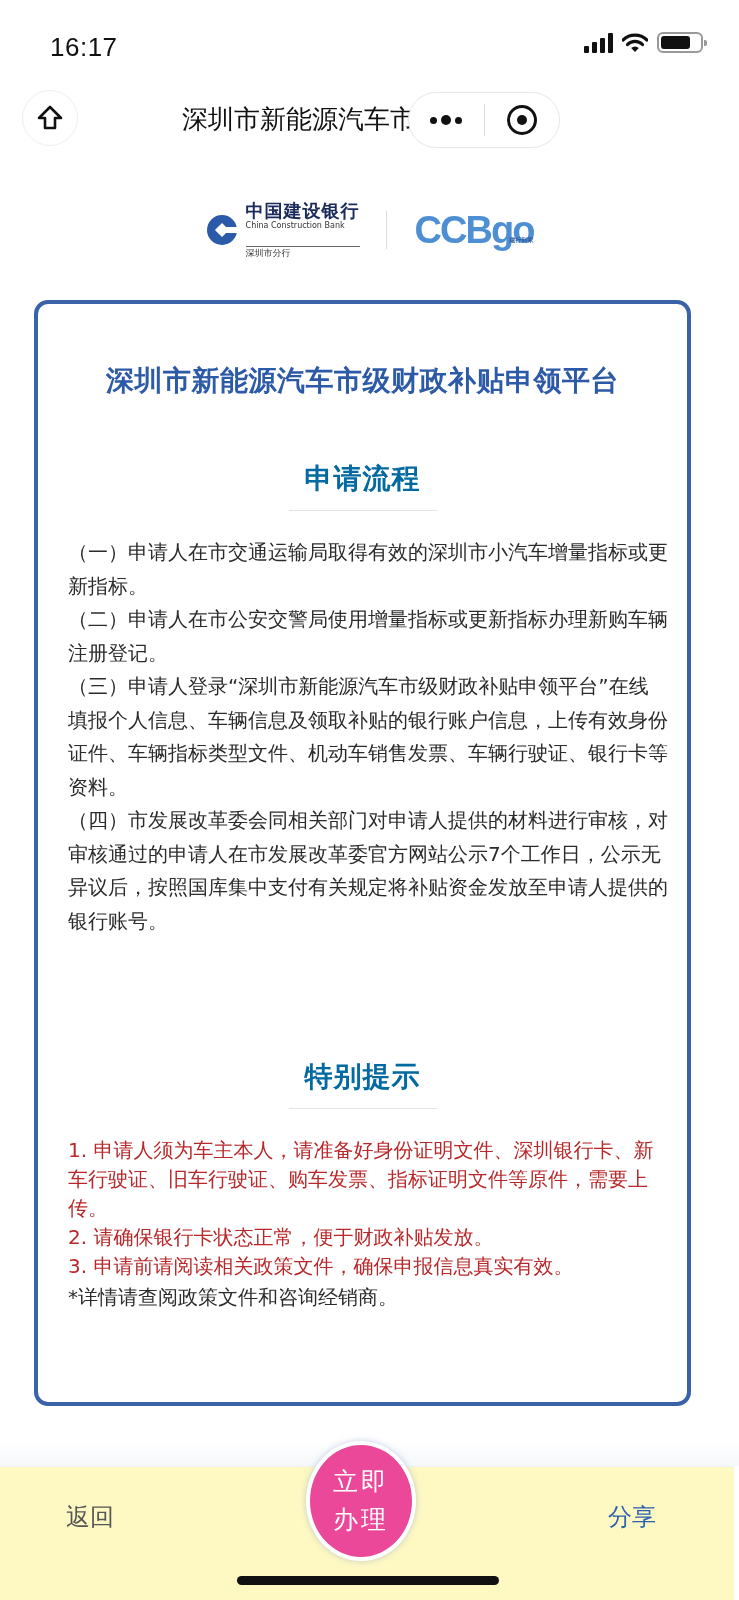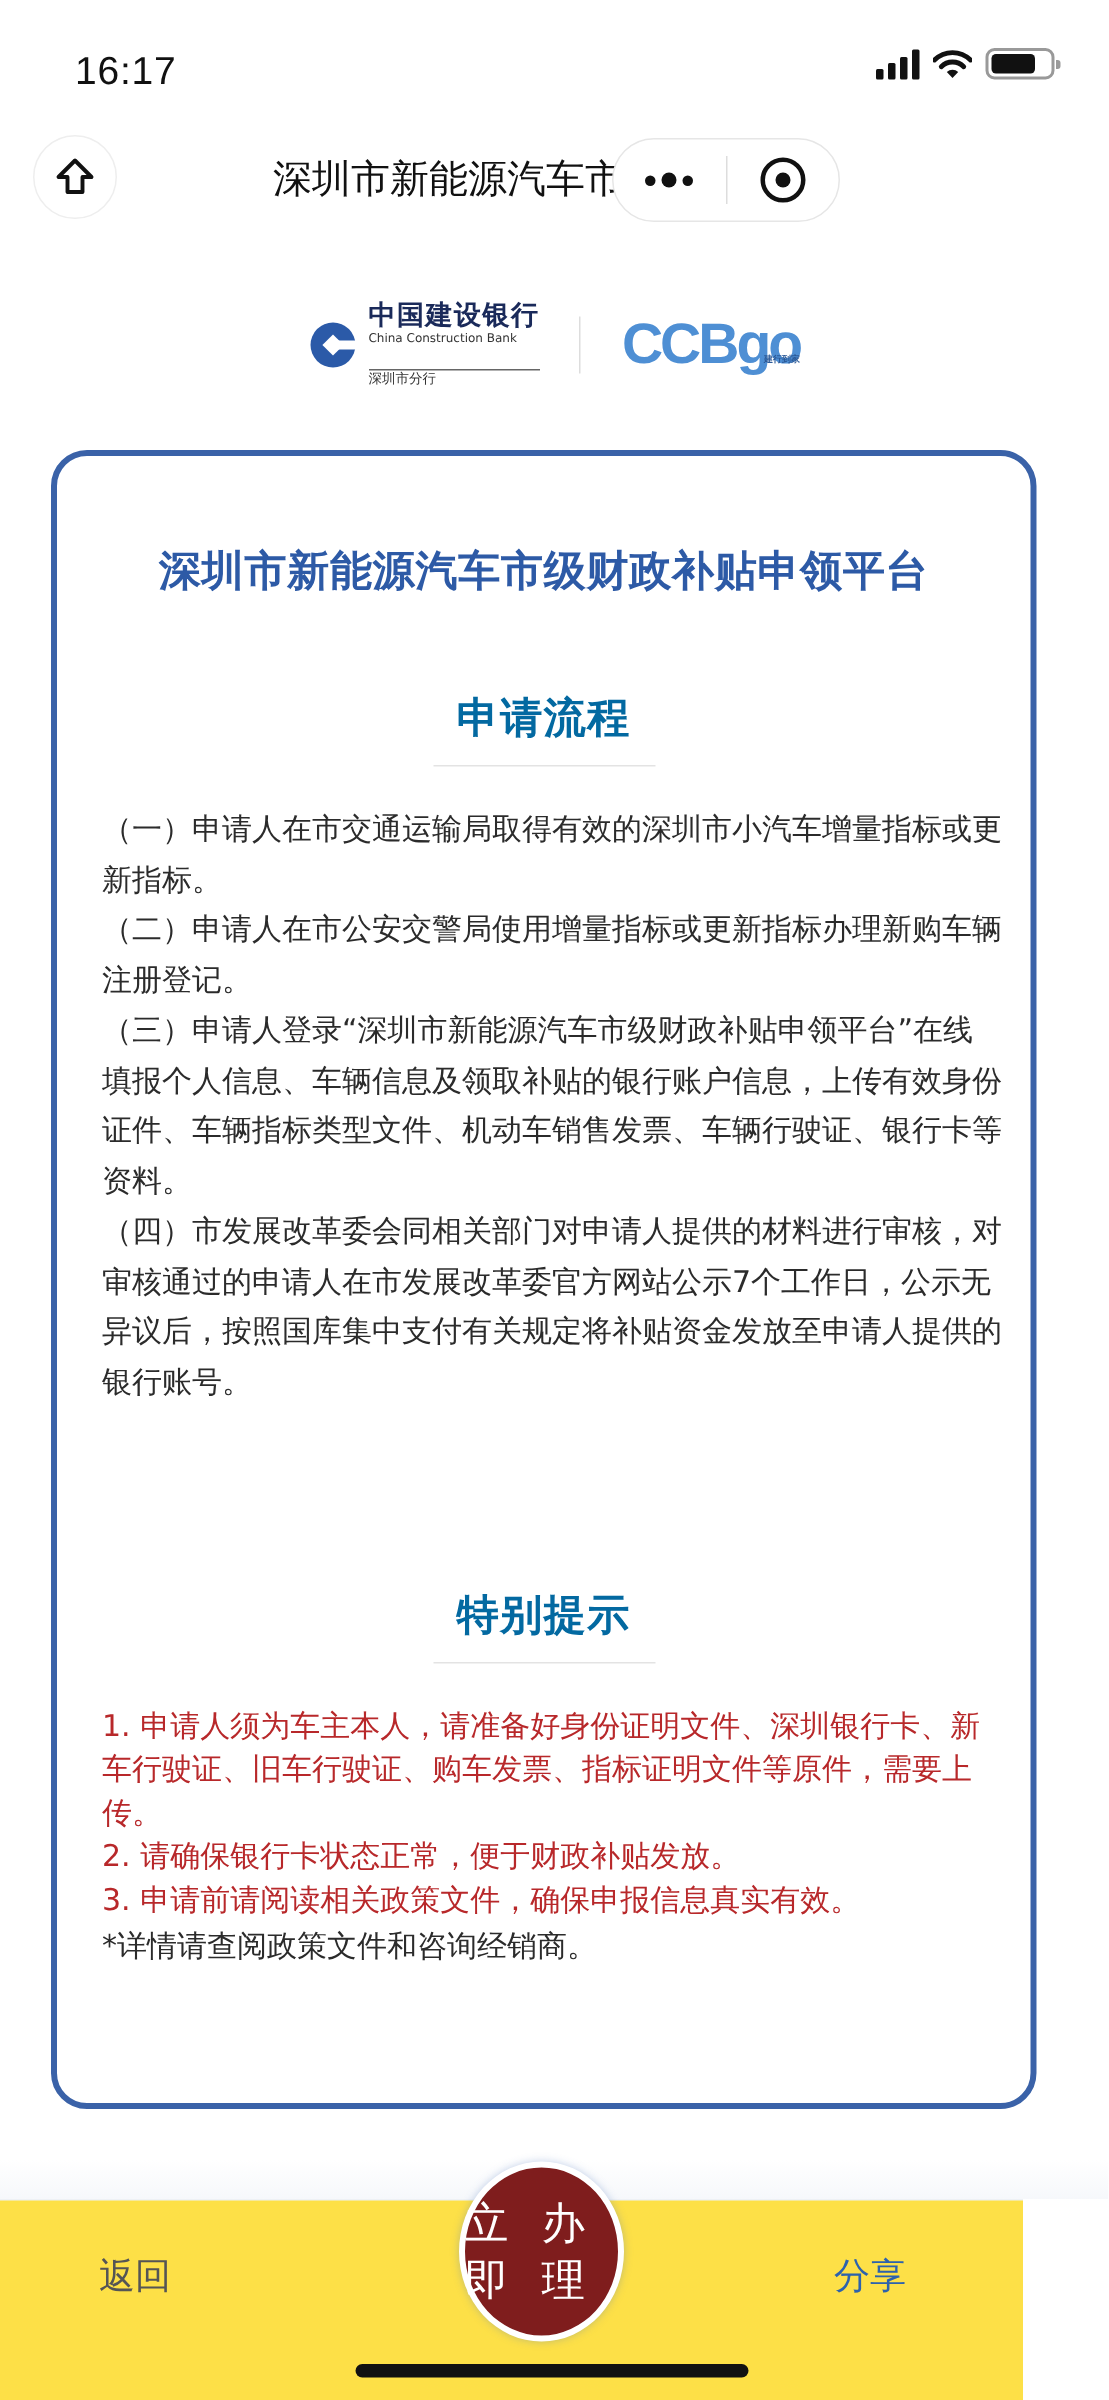--- a/index.html
+++ b/index.html
@@ -34,35 +34,35 @@
   .ccb-mark { width: 32px; height: 32px; }
   .ccb-text { display: flex; flex-direction: column; }
   .ccb-cn { font-size: 18px; font-weight: bold; color: #1a2a5a; letter-spacing: 1px; line-height: 18px; }
   .ccb-en { font-size: 8px; color: #333; border-bottom: 1px solid #666; line-height: 11px; padding-bottom: 15px; }
   .ccb-branch { font-size: 9px; color: #333; font-family: "DejaVu Serif", serif; line-height: 12px; }
   .logo-divider { width: 1px; height: 38px; background: #ddd; margin: 0 28px 0 26px; }
   .ccbgo { position: relative; font-family: "Liberation Sans", sans-serif; font-size: 38px; letter-spacing: -2px; font-weight: bold; color: #4e8fd4; line-height: 38px; }
   .ccbgo-sub { position: absolute; right: 0; bottom: -10px; font-size: 6px; color: #2c5a98; letter-spacing: 0; }
 
   
-  .card { position: absolute; left: 34px; top: 300px; width: 657px; height: 1106px; border: 4px solid #3a62a8; border-radius: 24px; background: #fff; }
+  .card { position: absolute; left: 34px; top: 300px; width: 657px; height: 1106px; border: 4px solid #3a62a8; border-radius: 14px; background: #fff; }
   .card-title { position: absolute; left: 0; top: 58px; width: 100%; text-align: center; font-family: "DejaVu Serif", "Liberation Serif", serif; font-weight: bold; font-size: 28px; color: #2d5aa6; letter-spacing: 0.5px; }
   .section-head { position: absolute; left: 0; width: 100%; text-align: center; }
   .section-head .txt { font-family: "DejaVu Serif", "Liberation Serif", serif; font-weight: bold; font-size: 28px; color: #0369a1; letter-spacing: 1px; }
   .section-head .rule { width: 148px; height: 1px; background: #e3e3e3; margin: 12px auto 0; }
   .steps { position: absolute; left: 30px; top: 232px; width: 600px; font-size: 20px; line-height: 33.5px; color: #2b2b2b; }
   .tips { position: absolute; left: 30px; top: 832px; width: 600px; font-size: 20px; line-height: 29px; color: #b8282a; }
   .footnote { position: absolute; left: 30px; top: 980px; font-size: 20px; color: #2b2b2b; }
 
   
-  .bottom-bar { position: absolute; left: 0; top: 1466px; width: 682px; height: 134px; background: #fde047; border-top: 1px solid #eef1f5; }
+  .bottom-bar { position: absolute; left: 0; top: 1466px; width: 734px; height: 134px; background: #fef9c3; border-top: 1px solid #eef1f5; }
   .bottom-shade { position: absolute; left: 0; top: 1440px; width: 739px; height: 26px; background: linear-gradient(#fff, #f6f8fb); }
   .back-btn { position: absolute; left: 66px; top: 34px; font-size: 24px; color: #555; }
   .share-btn { position: absolute; right: 78px; top: 34px; font-size: 24px; color: #2d62ad; }
-  .apply-btn { position: absolute; left: 306px; top: 1441px; width: 110px; height: 120px; border-radius: 50%; background: #7f1d1d; border: 4px solid #fff; box-shadow: 0 0 6px rgba(80,120,190,0.35); display: flex; flex-direction: row; align-items: center; justify-content: center; color: #fff; font-size: 29px; line-height: 38px; letter-spacing: 3px; }
+  .apply-btn { position: absolute; left: 306px; top: 1441px; width: 110px; height: 120px; border-radius: 50%; background: #ec4899; border: 4px solid #fff; box-shadow: 0 0 6px rgba(80,120,190,0.35); display: flex; flex-direction: column; align-items: center; justify-content: center; color: #fff; font-size: 25px; line-height: 38px; letter-spacing: 3px; }
   .home-indicator { position: absolute; left: 237px; top: 1576px; width: 262px; height: 9px; border-radius: 5px; background: #111; }
 </style>
 </head>
 <body>
 
 <div class="status-bar">
   <div class="status-time">16:17</div>
   <div class="status-icons">
     <div class="signal">
       <span style="height:7px"></span>

